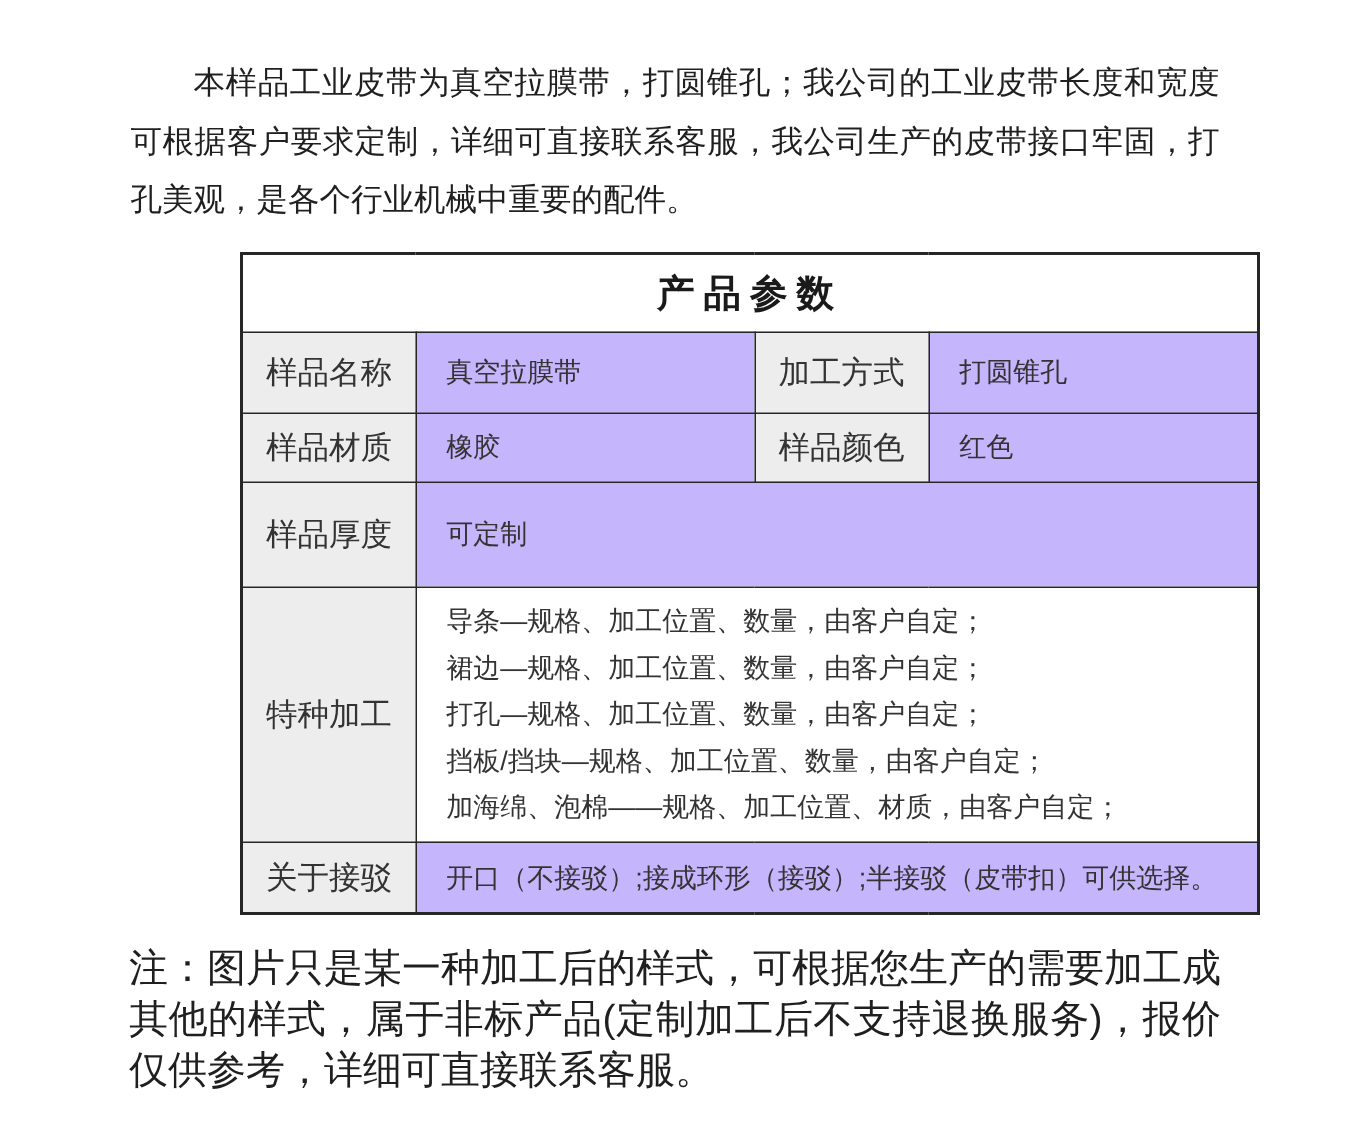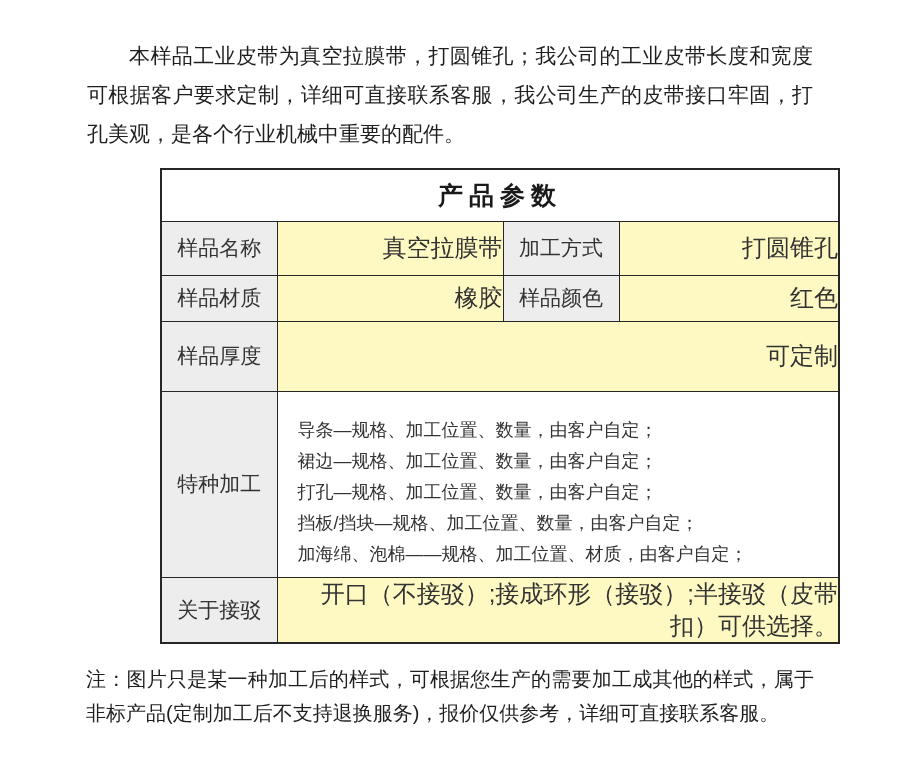--- a/index.html
+++ b/index.html
@@ -58,39 +58,38 @@
   tr.r6 { height: 48px; }
 
   td.lbl {
     background: #ededed;
     text-align: center;
     font-size: 21px;
     color: #333333;
     font-family: Liberation Mono, monospace;
   }
   td.val {
-    background: #fef9c3;
-    font-size: 24px;
+    background: #c4b5fd;
+    font-size: 18px;
     color: #333333;
     padding-left: 20px;
-    text-align: right;
   }
   td.val-multi {
     background: #ffffff;
     font-size: 18px;
     color: #333333;
-    padding: 23px 0 7px 20px;
+    padding: 7px 0 7px 20px;
   }
   td.val-multi div { line-height: 31px; }
 
   
   .note {
     width: 728px;
     margin: 18px auto 0 auto;
-    font-size: 20px;
+    font-size: 26px;
     line-height: 34px;
     color: #1f1f1f;
     text-align: justify;
   }
 </style>
 </head>
 <body>
 
 <div class="page">
 

